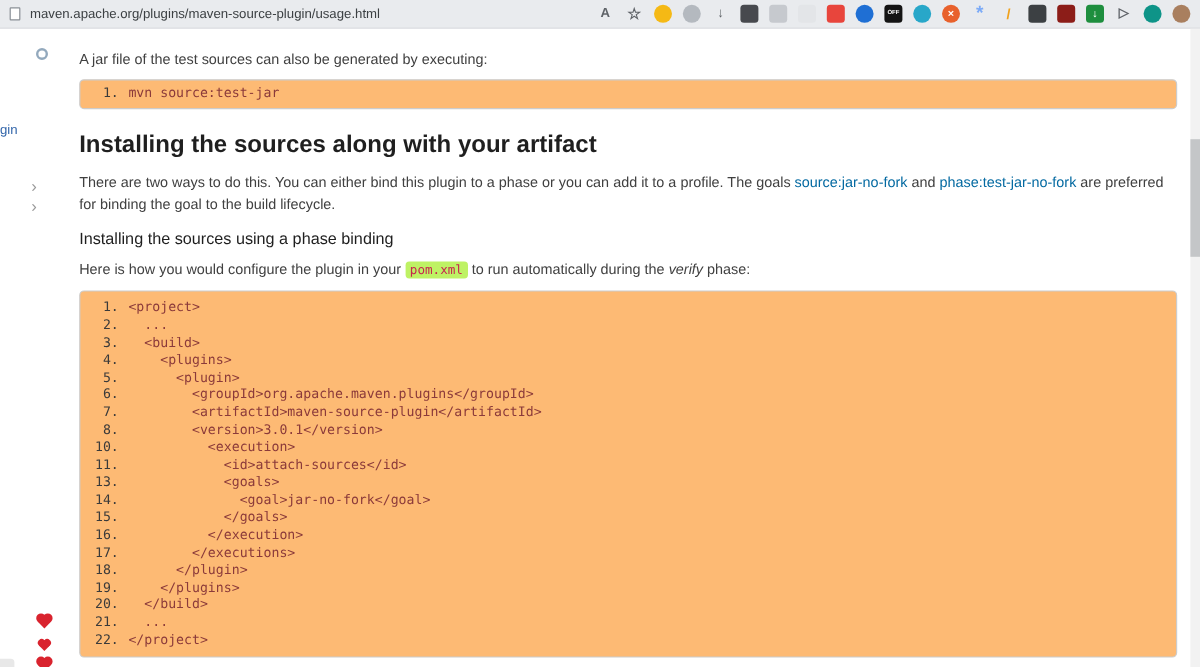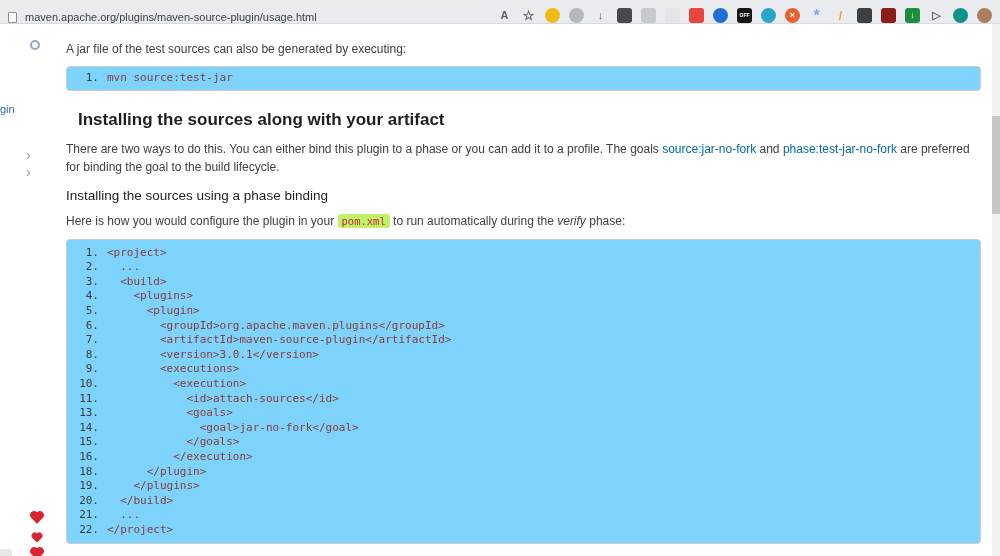--- a/index.html
+++ b/index.html
@@ -1,21 +1,21 @@
 <!DOCTYPE html>
 <html><head>
 <meta charset="utf-8">
 <style>
   *{box-sizing:border-box;margin:0;padding:0}
   html,body{width:1000px;height:556px;overflow:hidden;background:#fff;
     font-family:"Liberation Sans",sans-serif}
 
   
   .chrome-bar{height:24px;background:#e9ebee;border-bottom:1px solid #d6d9dd;
-    display:flex;align-items:flex-end;padding:0 8px;gap:8px}
+    display:flex;align-items:center;padding:0 8px;gap:8px}
   .page-icon{width:9px;height:11px;border:1px solid #8a9096;background:#fff;
     border-radius:1px;flex:none}
   .url{font-size:11px;color:#3c4043;flex:1;white-space:nowrap;overflow:hidden}
   .toolbar-icons{display:flex;align-items:center;gap:9px;flex:none}
   .tb-icon{width:15px;height:15px;display:inline-flex;align-items:center;
     justify-content:center;font-size:11px;color:#5f6368;border-radius:3px;
     cursor:pointer;flex:none;font-weight:bold;line-height:1}
   .tb-icon.circle{border-radius:50%}
   .tb-icon.square{border-radius:3px}
 
@@ -38,29 +38,29 @@
   .heart.h1{top:490px}
   .heart.h2{top:510px;transform:rotate(45deg) scale(.8)}
   .heart.h3{top:526px}
   .status-bubble{position:absolute;left:0;bottom:0;width:12px;height:7px;
     background:#e8e8e8;border-top-right-radius:3px}
 
   
   .content{flex:1;padding:16px 19px 0 10px;overflow:hidden}
   p{font-size:12px;color:#404040;line-height:1.5;margin:0 0 8px}
   p.para{margin:9px 0}
-  h2{font-size:17px;color:#1f1f1f;margin:19px 12px 10px;font-weight:bold}
+  h2{font-size:20px;color:#1f1f1f;margin:19px 0 10px;font-weight:bold}
   h3{font-size:13.5px;color:#1f1f1f;margin:12px 0 8px;font-weight:normal}
   a.link{color:#0369a1;text-decoration:none;cursor:pointer}
   code.inline{background:#bef264;color:#c7254e;
     font-family:"DejaVu Sans Mono",monospace;font-size:10.5px;
     padding:1px 4px;border-radius:3px}
   em{font-style:italic}
 
-  .codeblock{background:#7dd3fc;border:1px solid #ccc;border-radius:4px;
+  .codeblock{background:#fdba74;border:1px solid #ccc;border-radius:4px;
     padding:6px 8px;margin:8px 0}
   .codeblock.small{padding:4px 8px;margin:8px 0 0}
   .codeblock ol{list-style:none}
   .codeblock li{white-space:pre;font-family:"DejaVu Sans Mono",monospace;
     font-size:11px;line-height:14.6px}
   .ln{display:inline-block;min-width:24px;text-align:right;color:#3a3a3a;
     margin-right:8px}
   .cd{color:#8b3a3a}
 
   
@@ -132,27 +132,27 @@
       <div class="codeblock big">
         <ol id="code2">
             <li><span class="ln">1.</span><span class="cd">&lt;project&gt;</span></li>
             <li><span class="ln">2.</span><span class="cd">  ...</span></li>
             <li><span class="ln">3.</span><span class="cd">  &lt;build&gt;</span></li>
             <li><span class="ln">4.</span><span class="cd">    &lt;plugins&gt;</span></li>
             <li><span class="ln">5.</span><span class="cd">      &lt;plugin&gt;</span></li>
             <li><span class="ln">6.</span><span class="cd">        &lt;groupId&gt;org.apache.maven.plugins&lt;/groupId&gt;</span></li>
             <li><span class="ln">7.</span><span class="cd">        &lt;artifactId&gt;maven-source-plugin&lt;/artifactId&gt;</span></li>
             <li><span class="ln">8.</span><span class="cd">        &lt;version&gt;3.0.1&lt;/version&gt;</span></li>
-            <li><span class="ln">9.</span><span class="cd">        &lt;executions&gt;</span></li>
             <li><span class="ln">10.</span><span class="cd">          &lt;execution&gt;</span></li>
             <li><span class="ln">11.</span><span class="cd">            &lt;id&gt;attach-sources&lt;/id&gt;</span></li>
             <li><span class="ln">13.</span><span class="cd">            &lt;goals&gt;</span></li>
             <li><span class="ln">14.</span><span class="cd">              &lt;goal&gt;jar-no-fork&lt;/goal&gt;</span></li>
             <li><span class="ln">15.</span><span class="cd">            &lt;/goals&gt;</span></li>
             <li><span class="ln">16.</span><span class="cd">          &lt;/execution&gt;</span></li>
+            <li><span class="ln">17.</span><span class="cd">        &lt;/executions&gt;</span></li>
             <li><span class="ln">18.</span><span class="cd">      &lt;/plugin&gt;</span></li>
             <li><span class="ln">19.</span><span class="cd">    &lt;/plugins&gt;</span></li>
             <li><span class="ln">20.</span><span class="cd">  &lt;/build&gt;</span></li>
             <li><span class="ln">21.</span><span class="cd">  ...</span></li>
             <li><span class="ln">22.</span><span class="cd">&lt;/project&gt;</span></li>
           </ol>
       </div>
 
     </main>
 

